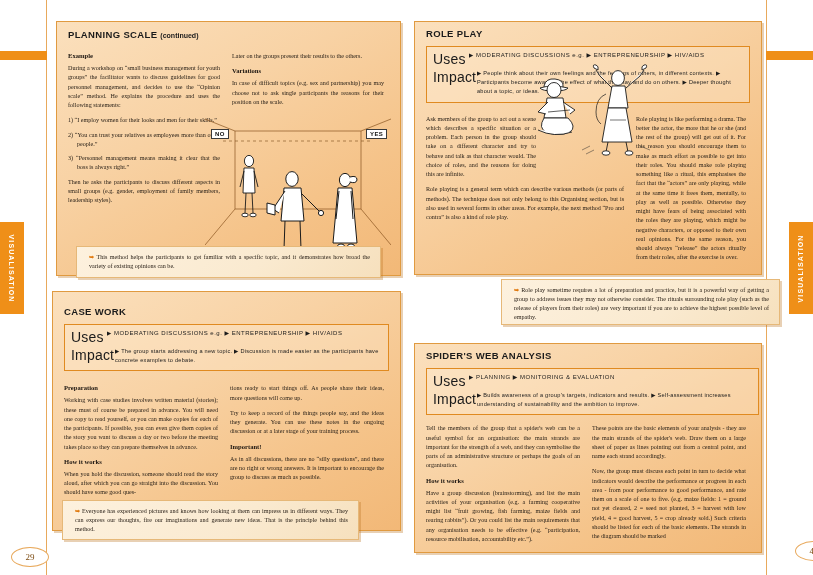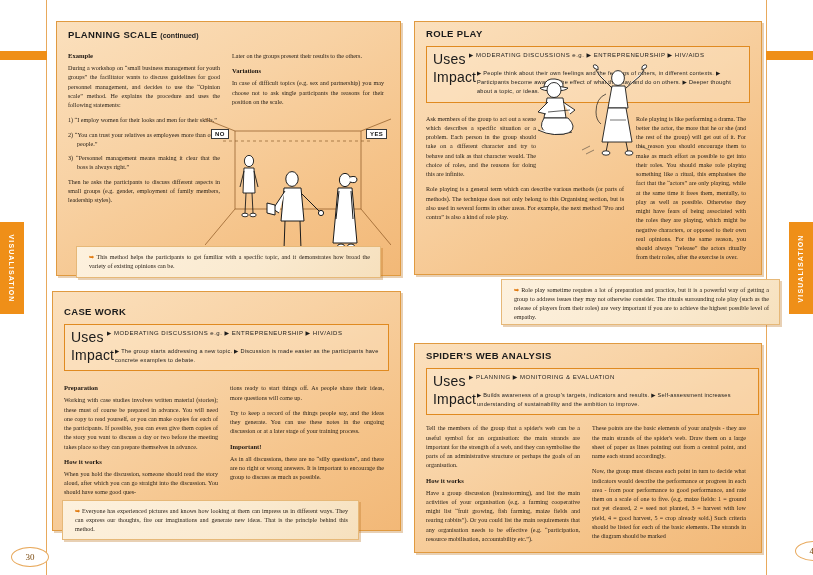--- a/index.html
+++ b/index.html
@@ -116,21 +116,21 @@
   <div class="edgebar tl"></div>
   <div class="edgebar tr"></div>
 
   <div class="sidetab left">
     <span>VISUALISATION</span>
   </div>
   <div class="sidetab right">
     <span>VISUALISATION</span>
   </div>
 
-  <div class="pagenum l">30</div>
+  <div class="pagenum l">29</div>
   <div class="pagenum r">49</div>
 
   <div class="panel" style="left:56px;top:21px;width:345px;height:255px;padding:7px 11px 0 11px;">
     <div class="panel-title">
       <span>PLANNING SCALE</span>
       <span class="cont">(continued)</span>
     </div>
 
     <div class="cols" style="margin-top:12px;">
       <div class="col" style="max-width:152px;">

